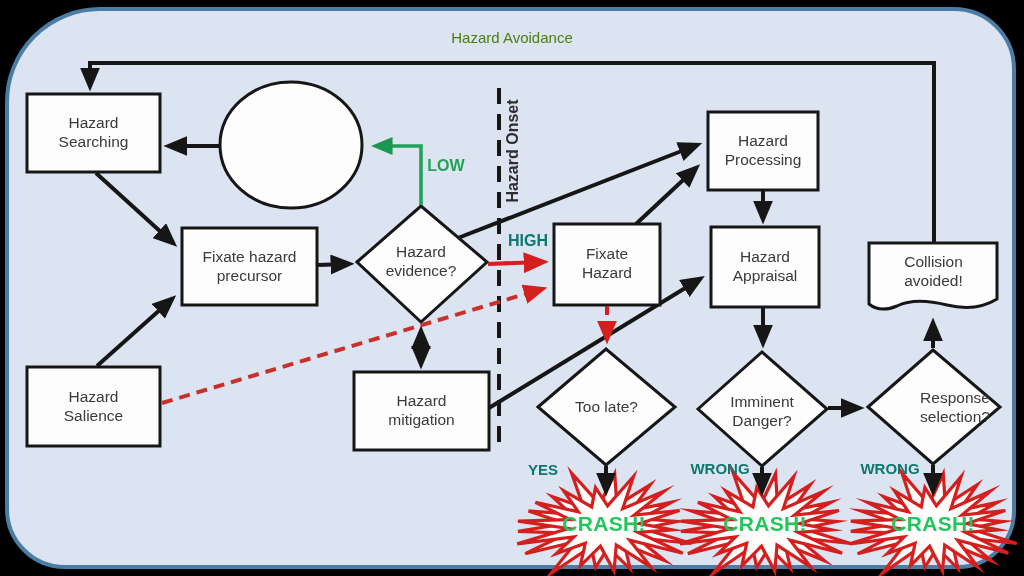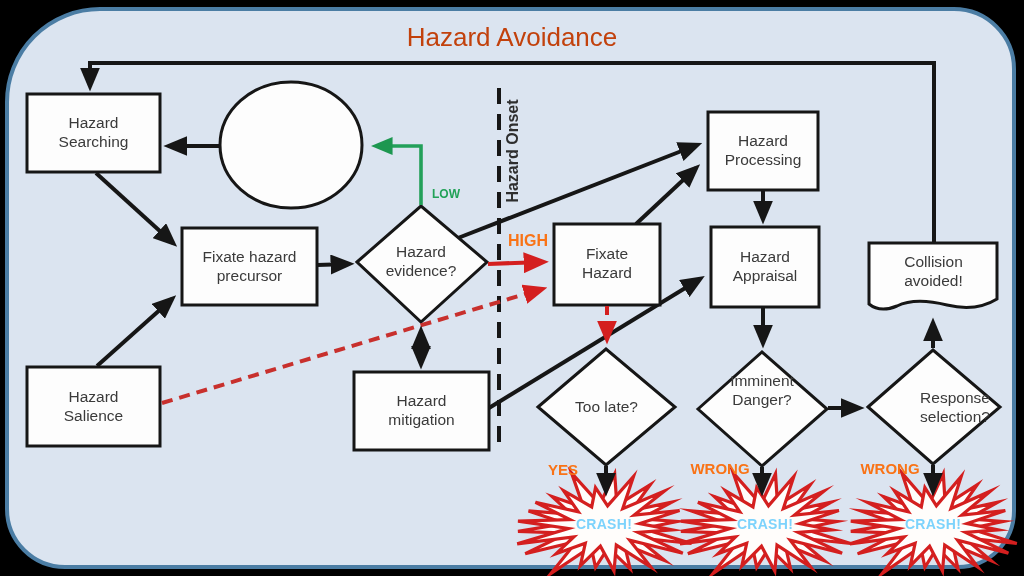--- a/index.html
+++ b/index.html
@@ -5,24 +5,24 @@
   html,body{margin:0;padding:0;background:#000;}
   #stage{position:relative;width:1024px;height:576px;overflow:hidden;background:#000;
          font-family:"Liberation Sans",sans-serif;}
   #panel{position:absolute;left:5px;top:7px;width:1011px;height:562px;box-sizing:border-box;
          background:#dbe4f0;border:4px solid #4b7da4;
          border-radius:95px 62px 58px 60px;}
   svg{position:absolute;left:0;top:0;}
   .lbl{position:absolute;display:flex;align-items:center;justify-content:center;
        text-align:center;white-space:pre-line;color:#3a3a3a;line-height:1.2;
        font-size:15.5px;}
-  .title{font-size:26px;color:#c2410c;}
-  .red{color:#f97316;font-weight:bold;font-size:15px;text-align:center;}
-  .green{color:#22a258;font-weight:bold;font-size:12px;margin-top:28px;}
-  .crash{color:#7dd3fc;font-weight:bold;font-size:14px;letter-spacing:.3px;}
+  .title{font-size:15px;color:#4d7c0f;}
+  .red{color:#0f766e;font-weight:bold;font-size:15px;text-align:center;}
+  .green{color:#22a258;font-weight:bold;font-size:16px;}
+  .crash{color:#22c55e;font-weight:bold;font-size:21px;letter-spacing:.3px;}
   .onset{font-weight:bold;color:#2e2e2e;font-size:16px;
          transform:rotate(-90deg);transform-origin:0 0;}
   .hi{font-size:16px;}
 </style>
 </head>
 <body>
 
 <div id="stage">
   <div id="panel"></div>
 
@@ -115,28 +115,28 @@
 mitigation</div>
   <div class="lbl" style="left:554px;top:224px;width:106px;height:79px">Fixate
 Hazard</div>
   <div class="lbl" style="left:708px;top:112px;width:110px;height:78px">Hazard
 Processing</div>
   <div class="lbl" style="left:711px;top:227px;width:108px;height:80px">Hazard
 Appraisal</div>
   <div class="lbl" style="left:870px;top:244px;width:127px;height:56px">Collision
 avoided!</div>
   <div class="lbl" style="left:548px;top:391px;width:117px;height:32px">Too late?</div>
-  <div class="lbl" style="left:700px;top:363px;width:124px;height:56px">Imminent
+  <div class="lbl" style="left:700px;top:384px;width:124px;height:56px">Imminent
 Danger?</div>
   <div class="lbl" style="left:893px;top:380px;width:124px;height:56px">Response
 selection?</div>
 
   <div class="lbl onset" style="left:503px;top:210px;width:118px;height:20px">Hazard Onset</div>
   <div class="lbl green" style="left:423px;top:155px;width:46px;height:22px">LOW</div>
   <div class="lbl red hi" style="left:502px;top:230px;width:52px;height:22px">HIGH</div>
-  <div class="lbl red" style="left:540px;top:460px;width:46px;height:20px">YES</div>
+  <div class="lbl red" style="left:520px;top:460px;width:46px;height:20px">YES</div>
   <div class="lbl red" style="left:683px;top:459px;width:74px;height:20px">WRONG</div>
   <div class="lbl red" style="left:853px;top:459px;width:74px;height:20px">WRONG</div>
 
   <div class="lbl crash" style="left:556px;top:510px;width:96px;height:28px">CRASH!</div>
   <div class="lbl crash" style="left:716px;top:510px;width:98px;height:28px">CRASH!</div>
   <div class="lbl crash" style="left:884px;top:510px;width:98px;height:28px">CRASH!</div>
 </div>
 
 </body></html>

